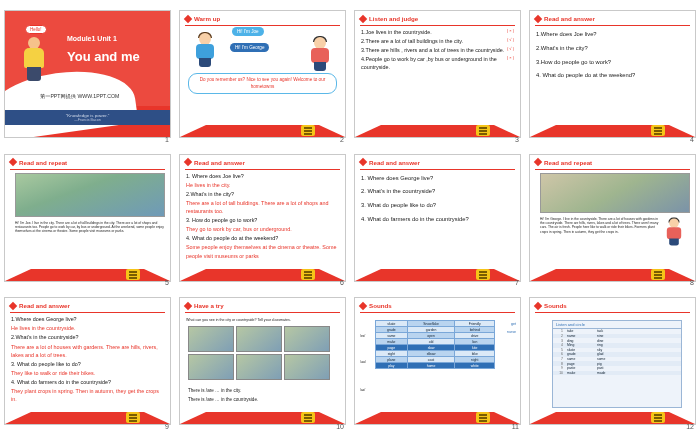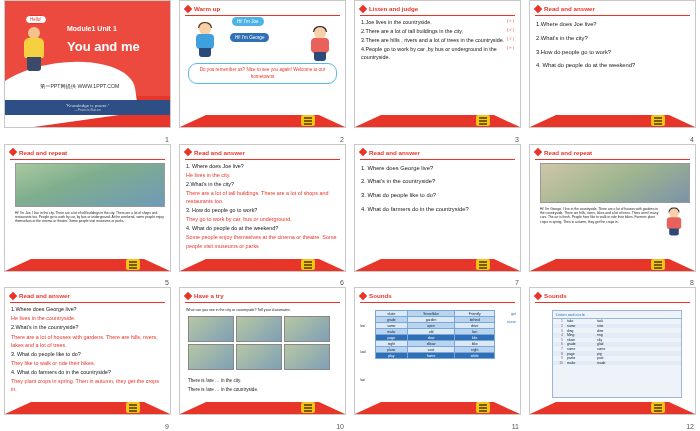--- a/index.html
+++ b/index.html
@@ -10,21 +10,21 @@
     font-family: "Liberation Sans", sans-serif;
   }
   .grid {
     width: 700px; height: 431px;
     display: grid;
     grid-template-columns: repeat(4, 175px);
     grid-template-rows: repeat(3, 143.6px);
   }
   .cell {
     position: relative;
-    padding: 0 4px 4px 4px;
+    padding: 10px 4px 4px 4px;
   }
   .slide {
     position: relative;
     width: 100%;
     height: 128px;
     border: 1px solid #c9c9c9;
     background: #ffffff;
     overflow: hidden;
   }
   .pgnum {

